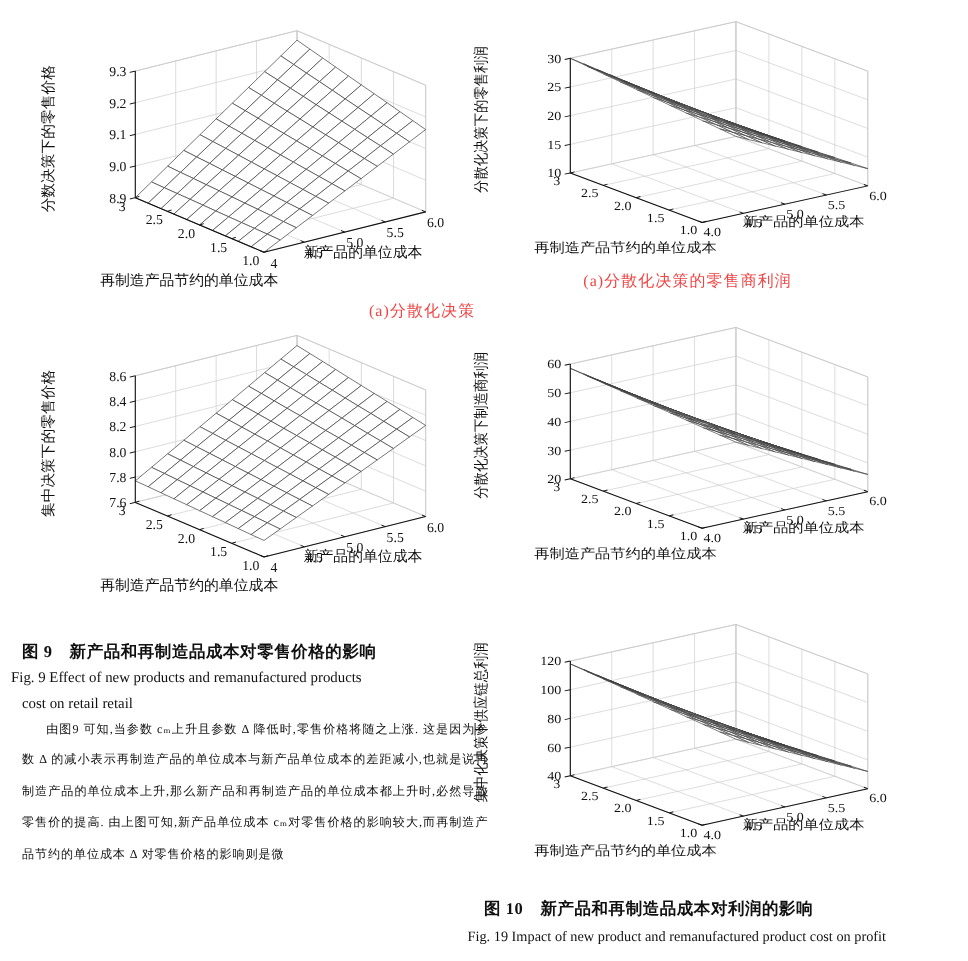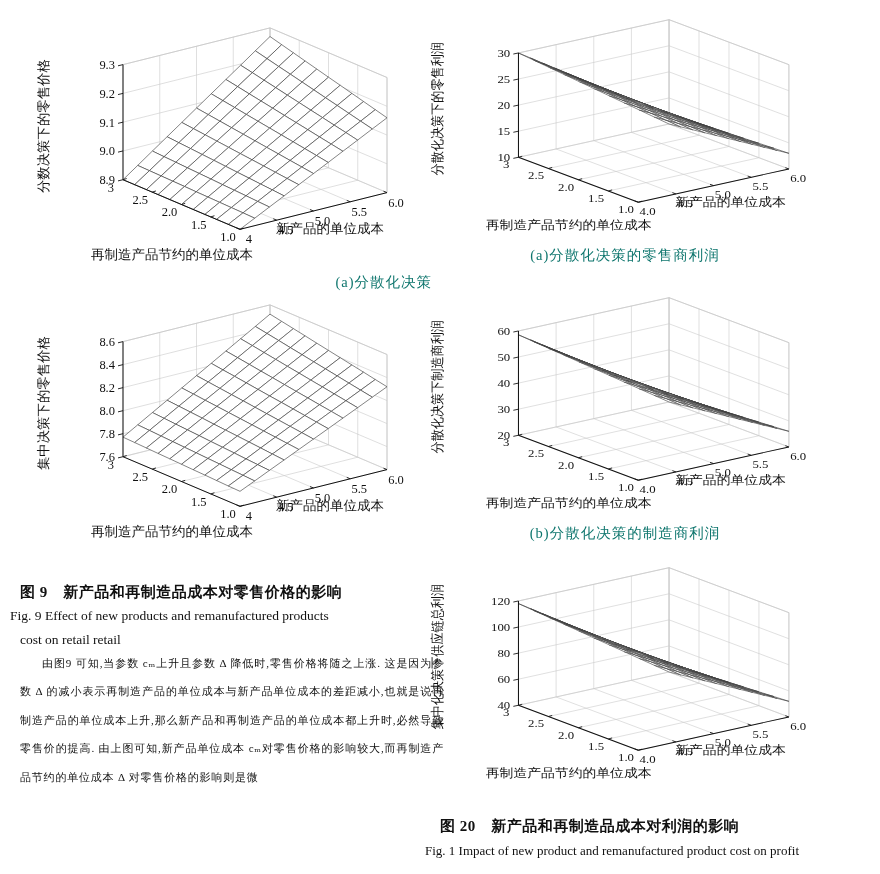--- a/index.html
+++ b/index.html
@@ -3,21 +3,21 @@
 <meta charset="utf-8">
 <style>
   html,body{margin:0;padding:0;}
   body{
     width:880px;height:874px;position:relative;overflow:hidden;
     background:#ffffff;color:#111;
     font-family:"Liberation Serif","DejaVu Serif",serif;
   }
   .panel{position:absolute;margin:0;padding:0;}
   .panel svg{display:block;}
-  .plot-cap{text-align:center;font-size:14.5px;color:#0f766e;letter-spacing:1px;}
+  .plot-cap{text-align:center;font-size:14.5px;color:#ef4444;letter-spacing:1px;}
   .left .plot-cap{margin-top:2px;text-align:right;}
   .right .plot-cap{margin-top:6px;}
   .figcap-zh{position:absolute;text-align:left;font-weight:bold;font-size:15px;letter-spacing:0.5px;}
   .figcap-en{position:absolute;text-align:left;font-size:13.5px;}
   .body-par{
     position:absolute;margin:0;font-size:11px;line-height:28.4px;
     text-align:justify;text-indent:2em;letter-spacing:0.8px;
   }
 </style>
 </head>
@@ -728,21 +728,20 @@
         <line x1="291.5" y1="197.5" x2="288" y2="196.1" stroke="#111111" stroke-width="0.9"></line>
         <text x="300.5" y="211.5" font-size="12.5" text-anchor="middle" fill="#111111" font-family="&quot;Liberation Serif&quot;,&quot;DejaVu Serif&quot;,serif">5.0</text>
         <line x1="328.25" y1="188.25" x2="324.75" y2="186.85" stroke="#111111" stroke-width="0.9"></line>
         <text x="337.25" y="202.25" font-size="12.5" text-anchor="middle" fill="#111111" font-family="&quot;Liberation Serif&quot;,&quot;DejaVu Serif&quot;,serif">5.5</text>
         <line x1="365" y1="179" x2="361.5" y2="177.6" stroke="#111111" stroke-width="0.9"></line>
         <text x="374" y="193" font-size="12.5" text-anchor="middle" fill="#111111" font-family="&quot;Liberation Serif&quot;,&quot;DejaVu Serif&quot;,serif">6.0</text>
         <text x="26" y="112" font-size="13.5" text-anchor="middle" fill="#111111" font-family="&quot;Liberation Serif&quot;,&quot;DejaVu Serif&quot;,serif" transform="rotate(-90 26 112)">分散化决策下制造商利润</text>
         <text x="308" y="220" font-size="13.5" text-anchor="middle" fill="#111111" font-family="&quot;Liberation Serif&quot;,&quot;DejaVu Serif&quot;,serif">新产品的单位成本</text>
         <text x="150" y="246" font-size="13.5" text-anchor="middle" fill="#111111" font-family="&quot;Liberation Serif&quot;,&quot;DejaVu Serif&quot;,serif">再制造产品节约的单位成本</text>
       </svg>
-    <figcaption class="plot-cap">(b)分散化决策的制造商利润</figcaption>
   </figure>
 
   <figure class="panel right" style="left:415px;top:556px;width:420px;">
     <svg width="420" height="232" viewBox="0 0 410 258" preserveAspectRatio="none">
         <line x1="101" y1="166" x2="248" y2="129" stroke="#c9c9c9" stroke-width="0.6"></line>
         <line x1="248" y1="129" x2="365" y2="179" stroke="#c9c9c9" stroke-width="0.6"></line>
         <line x1="101" y1="137" x2="248" y2="100" stroke="#c9c9c9" stroke-width="0.6"></line>
         <line x1="248" y1="100" x2="365" y2="150" stroke="#c9c9c9" stroke-width="0.6"></line>
         <line x1="101" y1="108" x2="248" y2="71" stroke="#c9c9c9" stroke-width="0.6"></line>
         <line x1="248" y1="71" x2="365" y2="121" stroke="#c9c9c9" stroke-width="0.6"></line>
@@ -906,16 +905,16 @@
         <line x1="328.25" y1="188.25" x2="324.75" y2="186.85" stroke="#111111" stroke-width="0.9"></line>
         <text x="337.25" y="202.25" font-size="12.5" text-anchor="middle" fill="#111111" font-family="&quot;Liberation Serif&quot;,&quot;DejaVu Serif&quot;,serif">5.5</text>
         <line x1="365" y1="179" x2="361.5" y2="177.6" stroke="#111111" stroke-width="0.9"></line>
         <text x="374" y="193" font-size="12.5" text-anchor="middle" fill="#111111" font-family="&quot;Liberation Serif&quot;,&quot;DejaVu Serif&quot;,serif">6.0</text>
         <text x="26" y="112" font-size="13.5" text-anchor="middle" fill="#111111" font-family="&quot;Liberation Serif&quot;,&quot;DejaVu Serif&quot;,serif" transform="rotate(-90 26 112)">集中化决策下供应链总利润</text>
         <text x="308" y="220" font-size="13.5" text-anchor="middle" fill="#111111" font-family="&quot;Liberation Serif&quot;,&quot;DejaVu Serif&quot;,serif">新产品的单位成本</text>
         <text x="150" y="246" font-size="13.5" text-anchor="middle" fill="#111111" font-family="&quot;Liberation Serif&quot;,&quot;DejaVu Serif&quot;,serif">再制造产品节约的单位成本</text>
       </svg>
   </figure>
 
-  <div class="figcap-zh" style="left:440px;top:817px;width:440px;">图 20　新产品和再制造品成本对利润的影响</div>
-  <div class="figcap-en" style="left:425px;top:843px;width:455px;font-size:13px;">Fig. 1 Impact of new product and remanufactured product cost on profit</div>
+  <div class="figcap-zh" style="left:440px;top:817px;width:440px;">图 10　新产品和再制造品成本对利润的影响</div>
+  <div class="figcap-en" style="left:425px;top:843px;width:455px;font-size:13px;">Fig. 19 Impact of new product and remanufactured product cost on profit</div>
 
 </div>
 
 </body></html>

